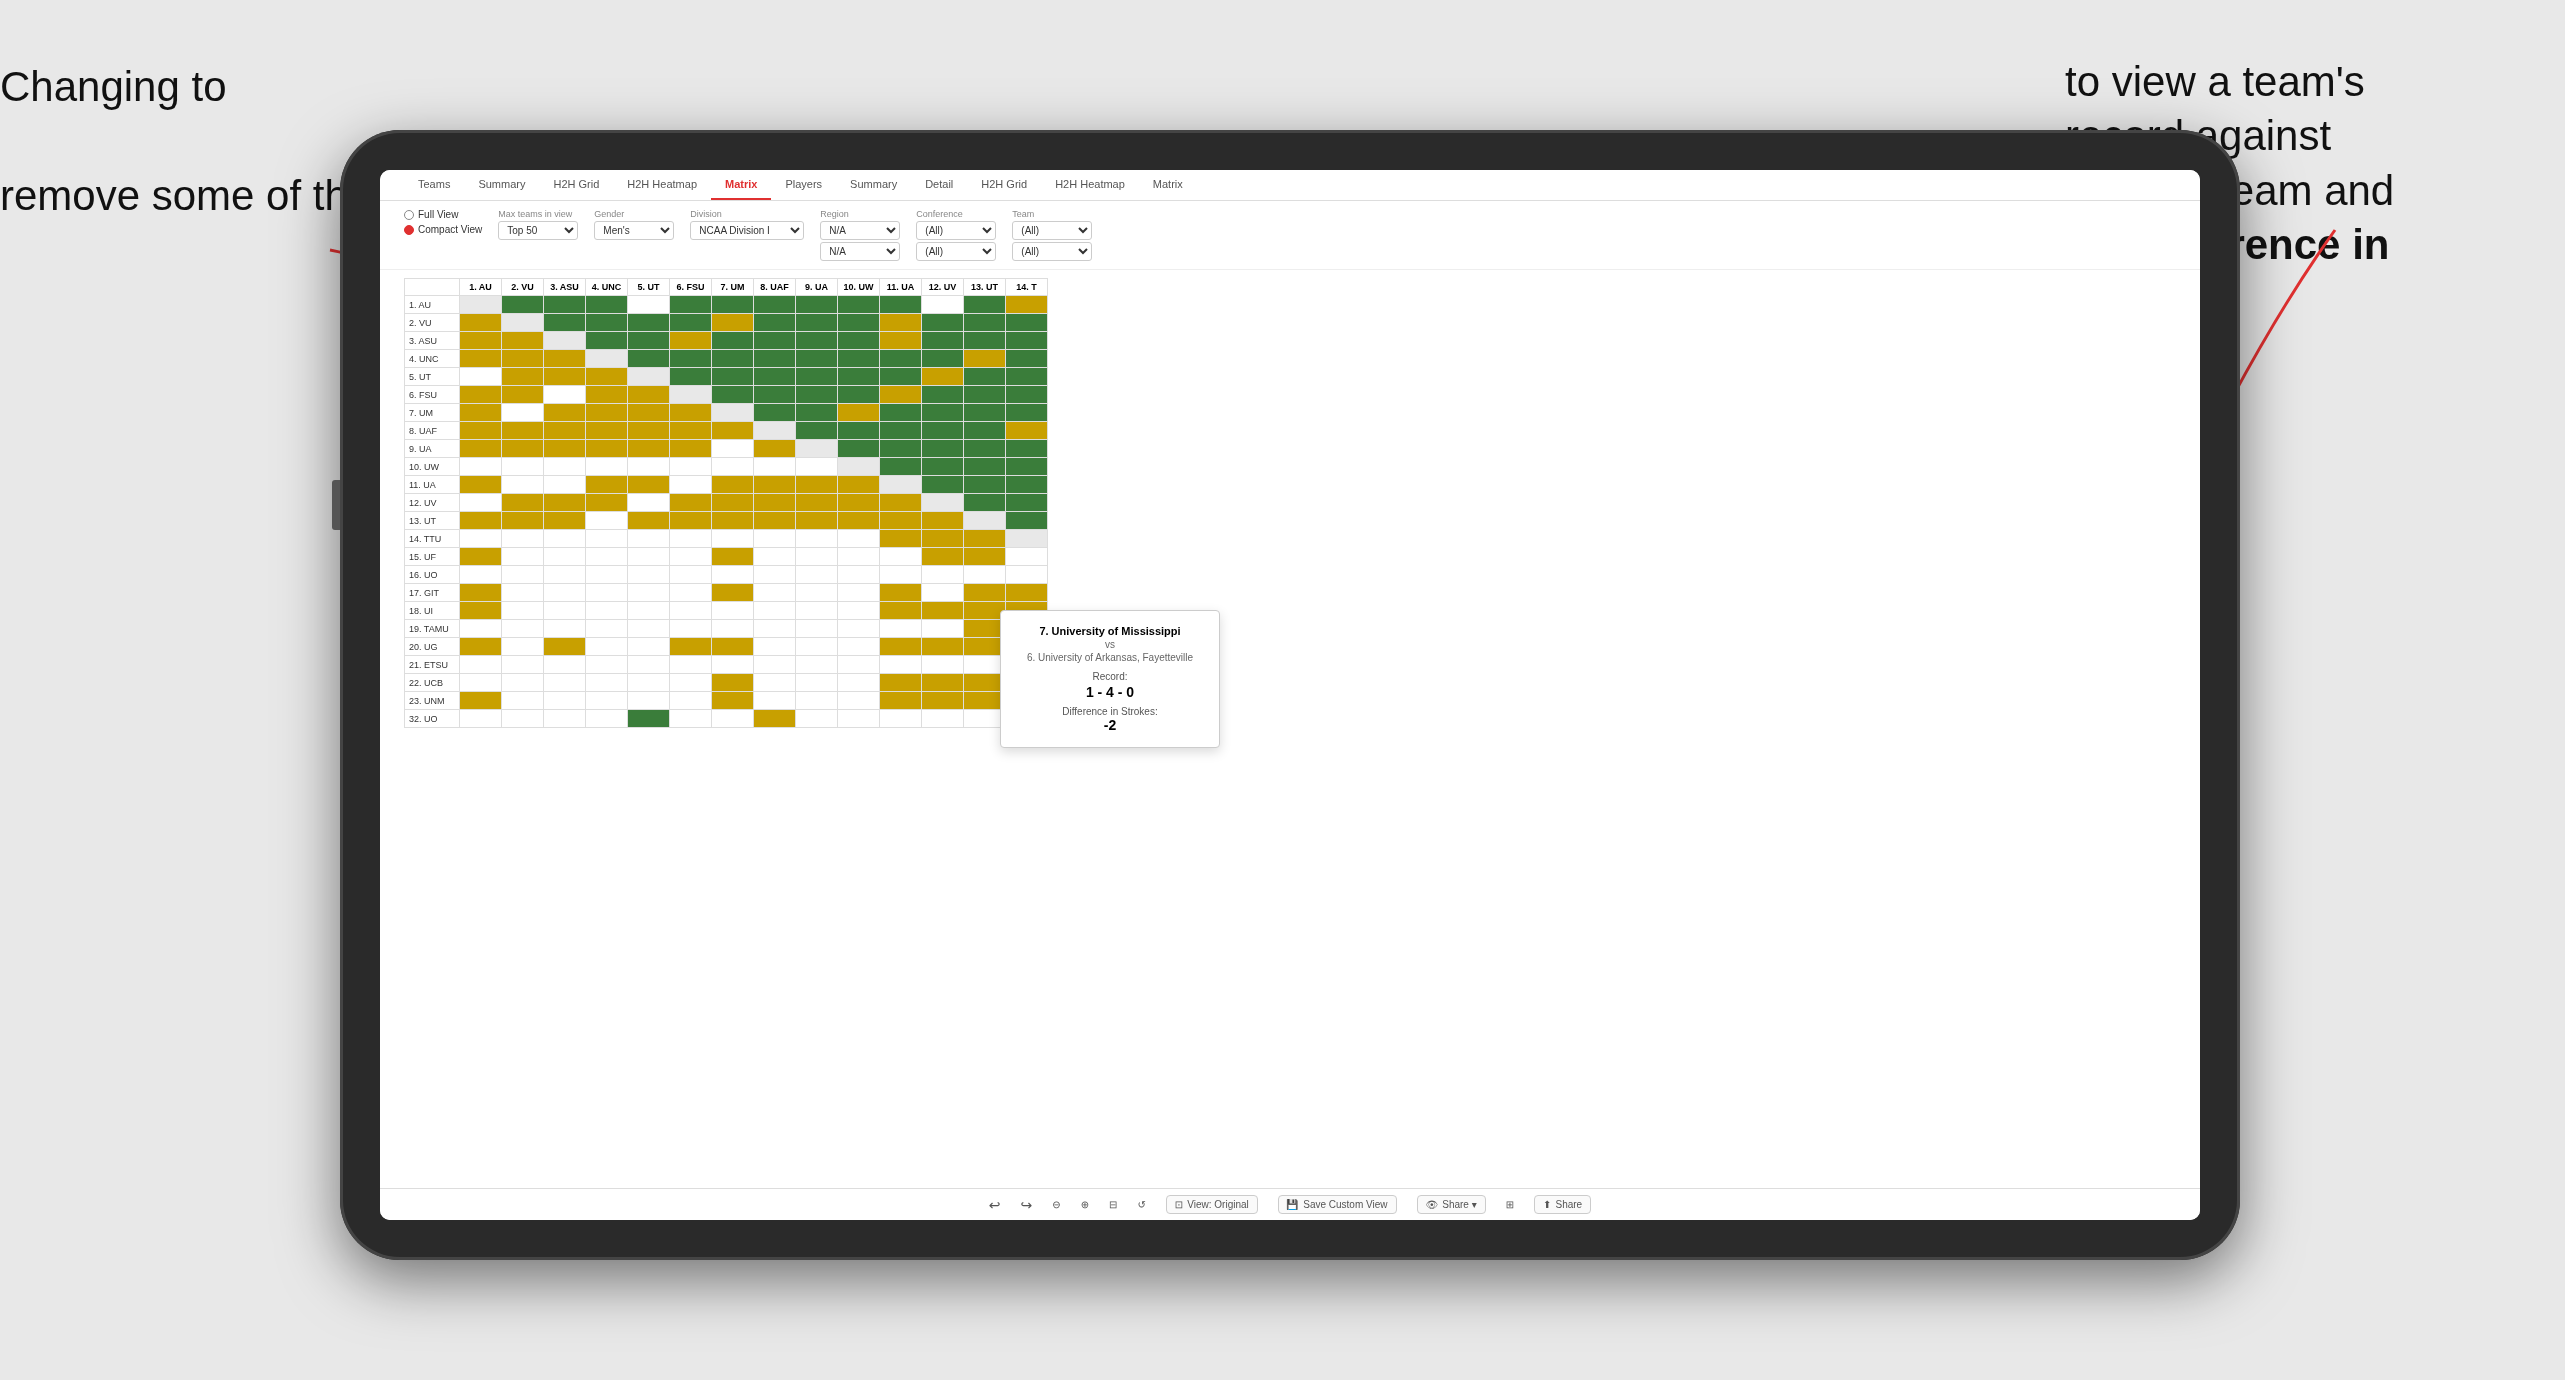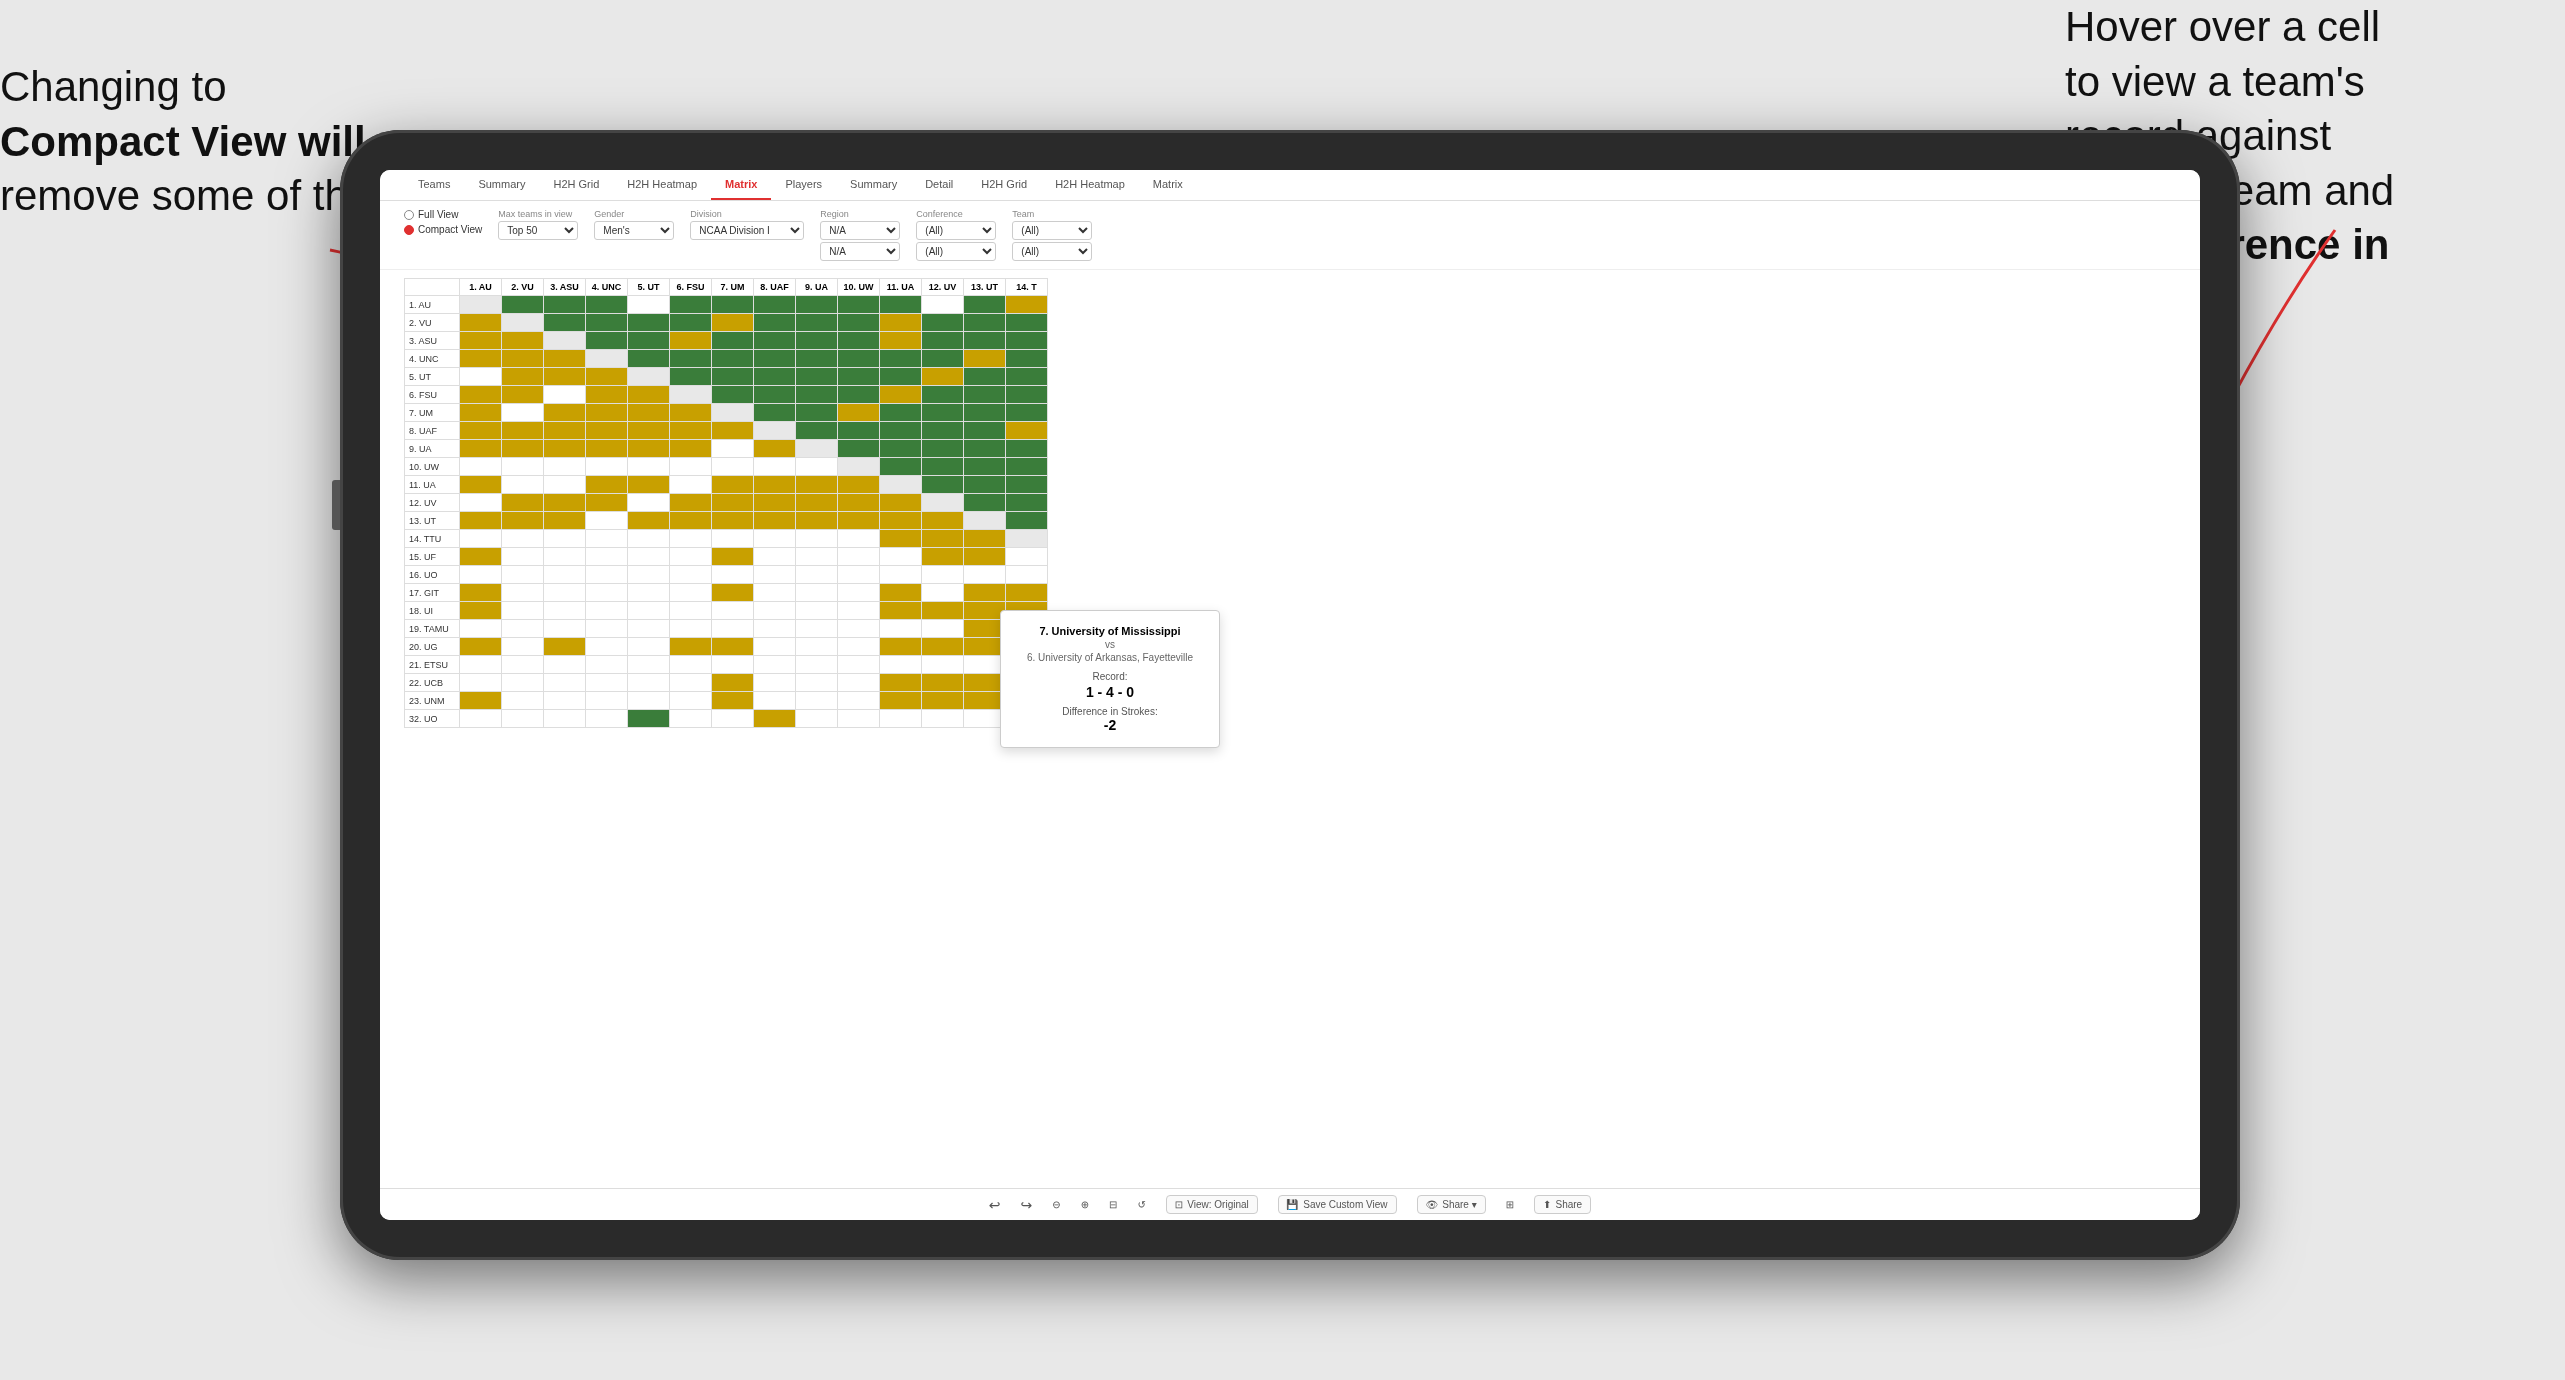--- a/index.html
+++ b/index.html
@@ -314,35 +314,35 @@
       overflow: hidden;
       position: relative;
       padding: 8px 24px;
     }
   </style>
 </head>
 <body>
 
 <div class="annotation-left">
   <span>Changing to</span><br>
-  <strong>Compact View will</strong><br>
+  <br>
   <span>remove some of the</span><br>
 </div>
 
 <svg class="arrow-left" viewBox="0 0 180 120" fill="none" xmlns="http://www.w3.org/2000/svg">
   <path d="M 20 10 Q 80 20 160 100" stroke="#e03030" stroke-width="3" fill="none" marker-end="url(#arrowhead-l)"></path>
   <defs>
     <marker id="arrowhead-l" markerWidth="10" markerHeight="7" refX="10" refY="3.5" orient="auto">
       <polygon points="0 0, 10 3.5, 0 7" fill="#e03030"></polygon>
     </marker>
   </defs>
 </svg>
 
 <div class="annotation-right">
-  <span>Hover over a cell</span><br>
+  <br>
   <span>to view a team's</span><br>
   <span>record against</span><br>
   <span>another team and</span><br>
   <span>the</span>
   <strong>Difference in<br>Strokes</strong>
 </div>
 
 <svg class="arrow-right" style="position:absolute; right:180px; top:220px; width:350px; height:420px;" viewBox="0 0 350 420" fill="none" xmlns="http://www.w3.org/2000/svg">
   <path d="M 300 10 Q 200 150 100 380" stroke="#e03030" stroke-width="3" fill="none" marker-end="url(#arrowhead-r)"></path>
   <defs>

